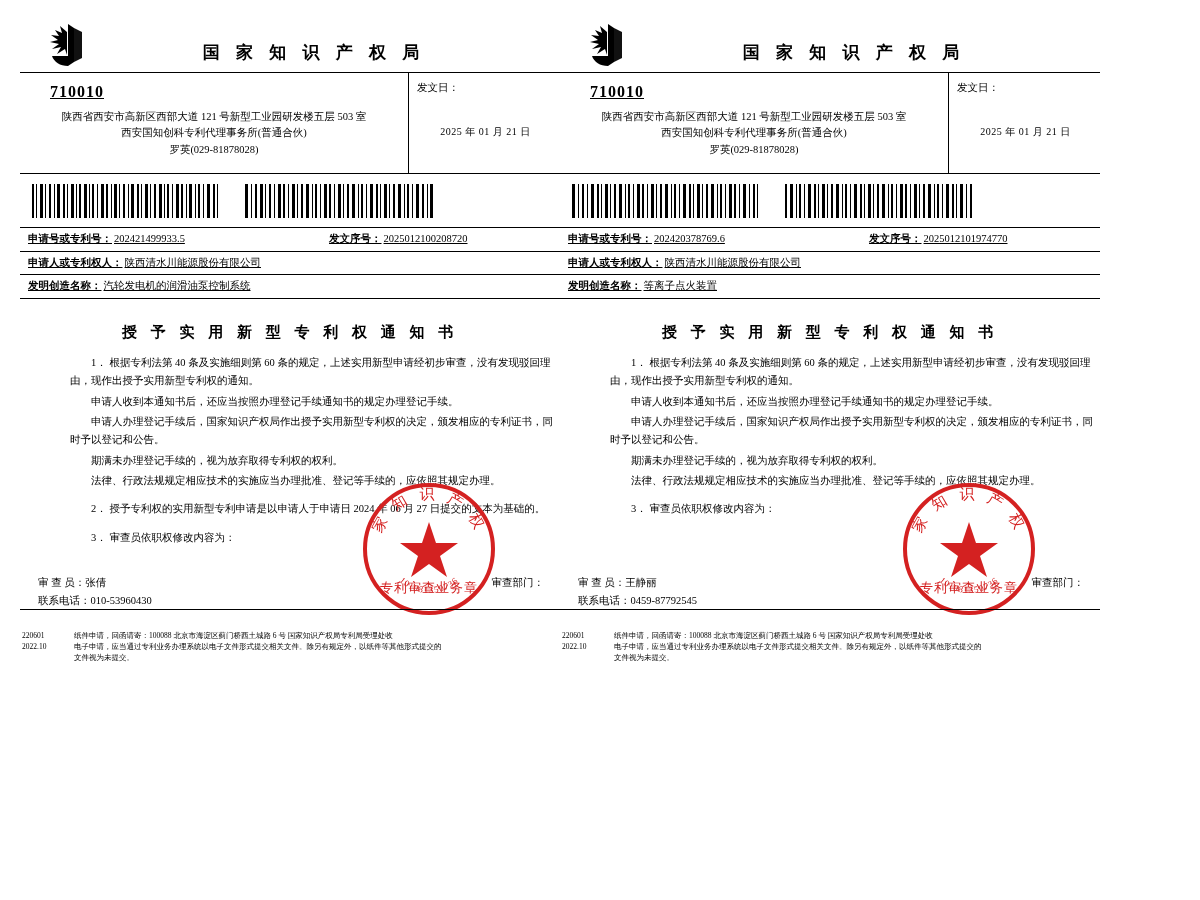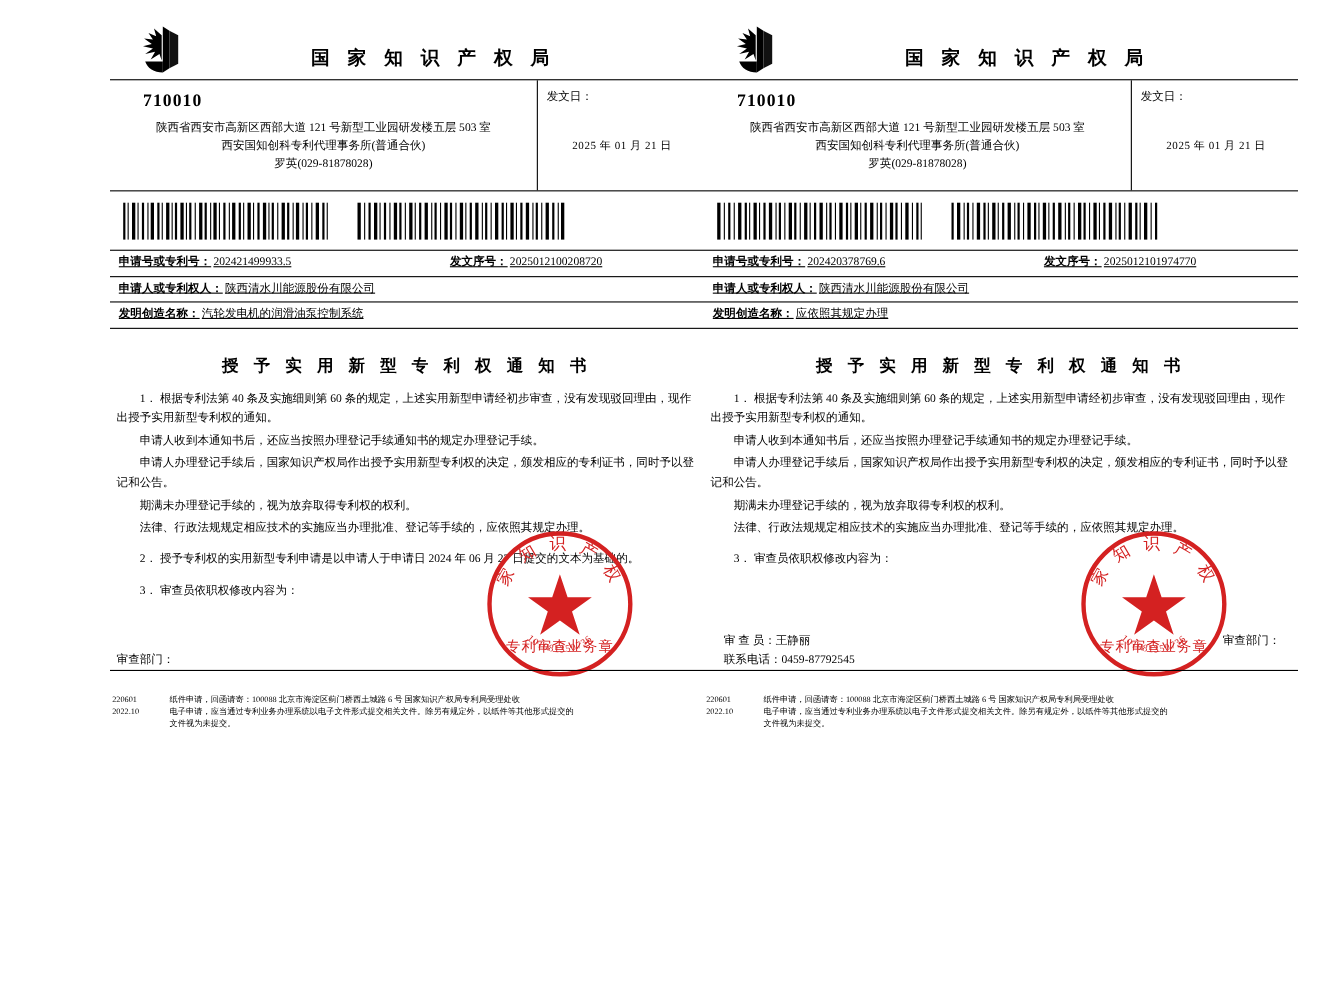--- a/index.html
+++ b/index.html
@@ -13,21 +13,21 @@
     font-family: "Liberation Serif", "DejaVu Serif", serif;
     color: #000;
     overflow: hidden;
   }
   .page {
     position: relative;
     width: 1200px;
     height: 688px;
     display: flex;
     flex-direction: row;
-    justify-content: flex-end;
+    justify-content: flex-start;
     box-sizing: border-box;
     padding: 18px 20px;
   }
   .doc {
     position: relative;
     width: 540px;
     box-sizing: border-box;
   }
 
   
@@ -70,20 +70,21 @@
     flex: 1;
     padding: 10px 8px 6px 8px;
     position: relative;
   }
   .zip {
     font-size: 16px;
     font-weight: bold;
     margin-left: 22px;
     margin-bottom: 8px;
     letter-spacing: 1px;
+    text-decoration: underline;
   }
   .addr-lines {
     text-align: center;
     font-size: 10.5px;
     line-height: 1.55;
   }
   .addr-right {
     width: 152px;
     border-left: 1px solid #000;
     padding: 8px 6px 6px 8px;
@@ -141,20 +142,21 @@
     font-weight: bold;
     letter-spacing: 5px;
     margin: 24px 0 12px 0;
   }
 
   
   .body-text {
     font-size: 10.5px;
     line-height: 1.75;
     padding: 0 6px;
+    margin-left: 44px;
   }
   .body-text p {
     margin: 0 0 2px 0;
     text-indent: 2em;
   }
   .body-text p.gap { margin-top: 10px; }
 
   
   .sig-area {
     position: absolute;
@@ -385,20 +387,28 @@
         <path id="st2" d="M 69,69 m -44,0 a 44,44 0 1,0 88,0" fill="none"></path>
         <text font-size="9" fill="#d42121" font-family="Liberation Serif, serif" letter-spacing="1">
           <textPath href="#st2" startOffset="50%" text-anchor="middle">101081350736</textPath>
         </text>
         <text x="69" y="112" font-size="13" fill="#d42121" text-anchor="middle" font-family="Liberation Serif, serif" letter-spacing="1">专利审查业务章</text>
       </svg>
     </div>
 
     <div class="sig-area">
       <div class="sig-row">
+        <div class="sig-left">
+          <div>
+            <span>审 查 员：</span><span>张倩</span>
+          </div>
+          <div>
+            <span>联系电话：</span><span>010-53960430</span>
+          </div>
+        </div>
         <div class="sig-right">
           <span class="dept">审查部门：</span>
         </div>
       </div>
     </div>
 
     <div class="doc-footer">
       <div class="footer-code">
         <div>220601</div>
         <div>2022.10</div>
@@ -551,21 +561,21 @@
       </div>
     </div>
 
     <div class="field-row">
       <span class="k">申请人或专利权人：</span>
       <span class="v">陕西清水川能源股份有限公司</span>
     </div>
 
     <div class="field-row">
       <span class="k">发明创造名称：</span>
-      <span class="v">应依照其规定办理</span>
+      <span class="v">等离子点火装置</span>
     </div>
 
     <div class="doc-title">授 予 实 用 新 型 专 利 权 通 知 书</div>
 
     <div class="body-text">
       <p>1． 根据专利法第 40 条及实施细则第 60 条的规定，上述实用新型申请经初步审查，没有发现驳回理由，现作出授予实用新型专利权的通知。</p>
       <p>申请人收到本通知书后，还应当按照办理登记手续通知书的规定办理登记手续。</p>
       <p>申请人办理登记手续后，国家知识产权局作出授予实用新型专利权的决定，颁发相应的专利证书，同时予以登记和公告。</p>
       <p>期满未办理登记手续的，视为放弃取得专利权的权利。</p>
       <p>法律、行政法规规定相应技术的实施应当办理批准、登记等手续的，应依照其规定办理。</p>

